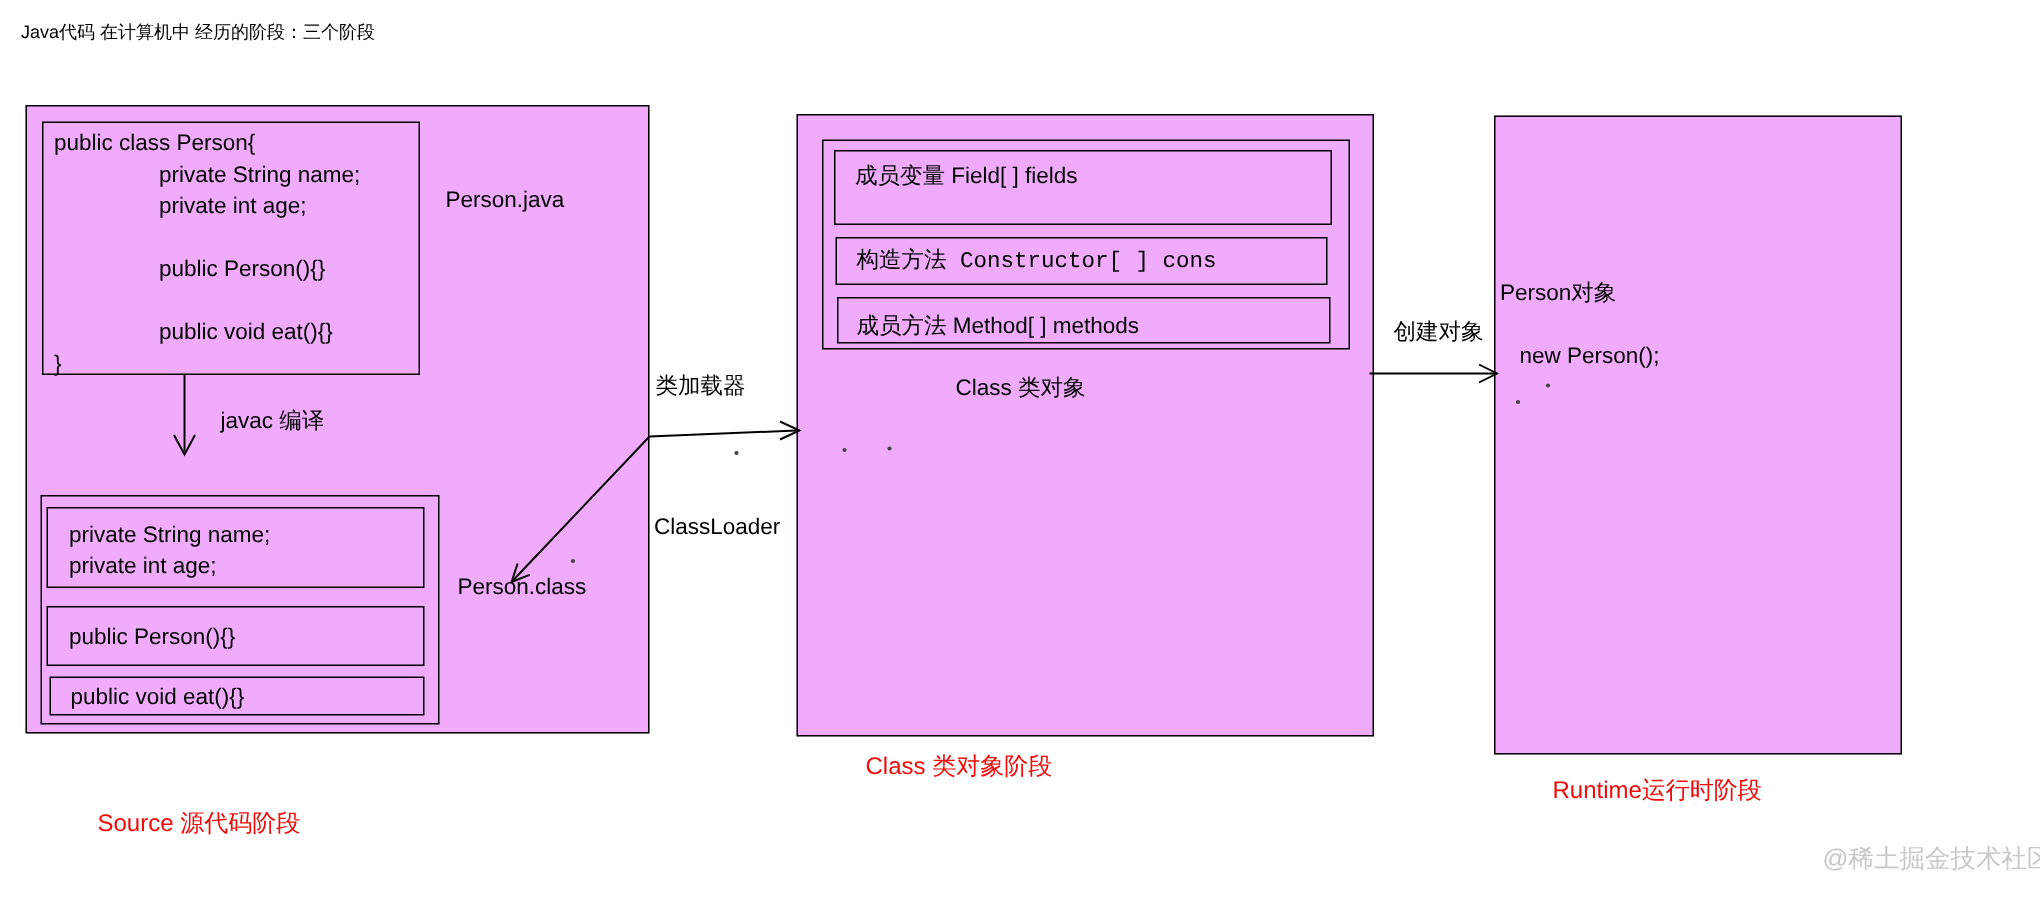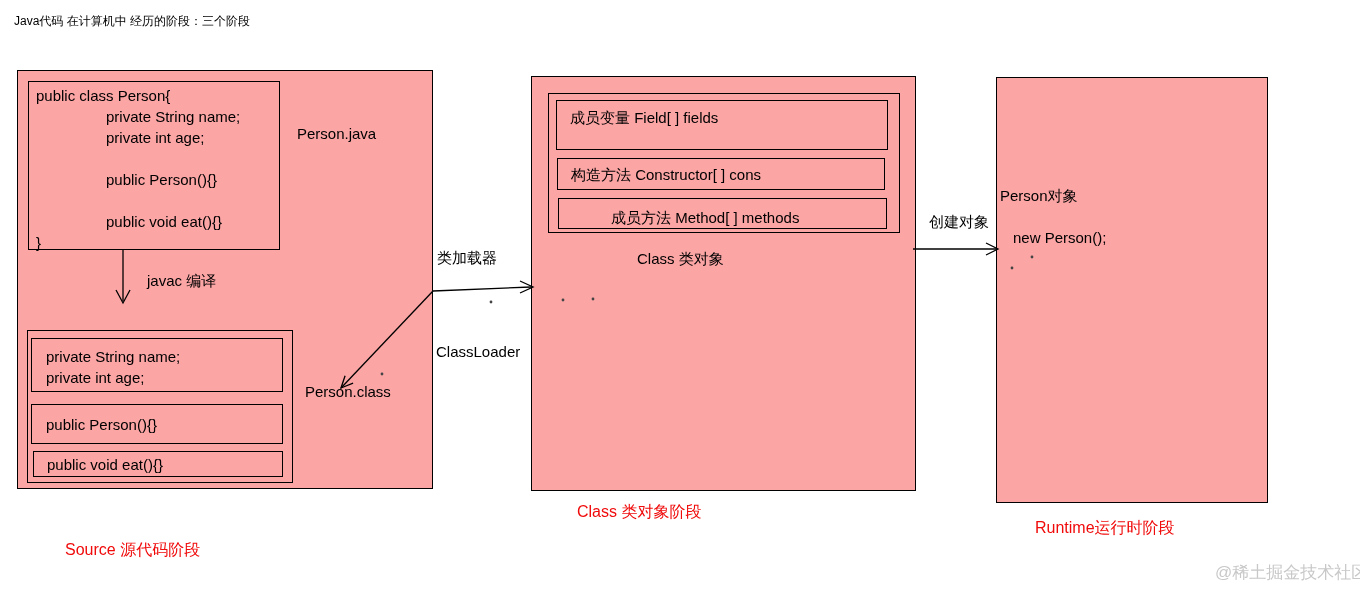--- a/index.html
+++ b/index.html
@@ -1,20 +1,20 @@
 <!DOCTYPE html>
 <html><head>
 <meta charset="utf-8">
 <style>
   html,body{margin:0;padding:0;background:#fff;}
   #canvas{
     position:relative;width:1360px;height:602px;background:#ffffff;
     font-family:"Liberation Sans", sans-serif;color:#000;overflow:hidden;
   }
-  .box{position:absolute;border:1.5px solid #000;background:#fca5a5;box-sizing:border-box;}
+  .box{position:absolute;border:1.5px solid #000;background:#f0abfc;box-sizing:border-box;}
   .txt{position:absolute;white-space:nowrap;font-size:15px;line-height:17px;}
   .code{font-size:15px;line-height:21px;}
   .code-line{height:21px;white-space:nowrap;}
   .indent{padding-left:70px;}
   .red{color:#f00a0a;font-size:16px;}
   .title{font-size:12px;}
   .watermark{font-size:17px;color:#c8c8c8;}
   .vcenter{display:flex;align-items:center;}
   svg{position:absolute;left:0;top:0;pointer-events:none;}
 </style>
@@ -57,25 +57,25 @@
   <div class="txt red" style="left:65px;top:494px;margin-top:47px;">Source 源代码阶段</div>
 
   <div class="txt" style="left:437px;top:249px;">类加载器</div>
   <div class="txt" style="left:436px;top:311px;margin-top:32px;">ClassLoader</div>
 
   <div class="box" style="left:531px;top:76px;width:385px;height:415px;"></div>
   <div class="box" style="left:548px;top:93px;width:352px;height:140px;"></div>
   <div class="box" style="left:556px;top:100px;width:332px;height:50px;padding:8px 0 0 13px;">
     <div class="txt" style="position:static;">成员变量  Field[ ] fields</div>
   </div>
-  <div class="box vcenter" style="left:557px;top:158px;width:328px;height:32px;padding-left:13px;">
+  <div class="box vcenter" style="left:557px;top:158px;width:328px;height:32px;padding-left:13px;font-family:Liberation Mono, monospace;">
     <div class="txt" style="position:static;">构造方法  Constructor[ ] cons</div>
   </div>
   <div class="box" style="left:558px;top:198px;width:329px;height:31px;padding:10px 0 0 12px;">
-    <div class="txt" style="position:static;margin-left:40px;">成员方法 Method[ ] methods</div>
+    <div class="txt" style="position:static;">成员方法 Method[ ] methods</div>
   </div>
   <div class="txt" style="left:637px;top:250px;">Class 类对象</div>
   <div class="txt red" style="left:577px;top:503px;">Class 类对象阶段</div>
 
   <div class="txt" style="left:929px;top:213px;">创建对象</div>
   <div class="box" style="left:996px;top:77px;width:272px;height:426px;"></div>
   <div class="txt" style="left:1000px;top:187px;">Person对象</div>
   <div class="txt" style="left:1013px;top:229px;">new Person();</div>
   <div class="txt red" style="left:1035px;top:519px;">Runtime运行时阶段</div>
 

